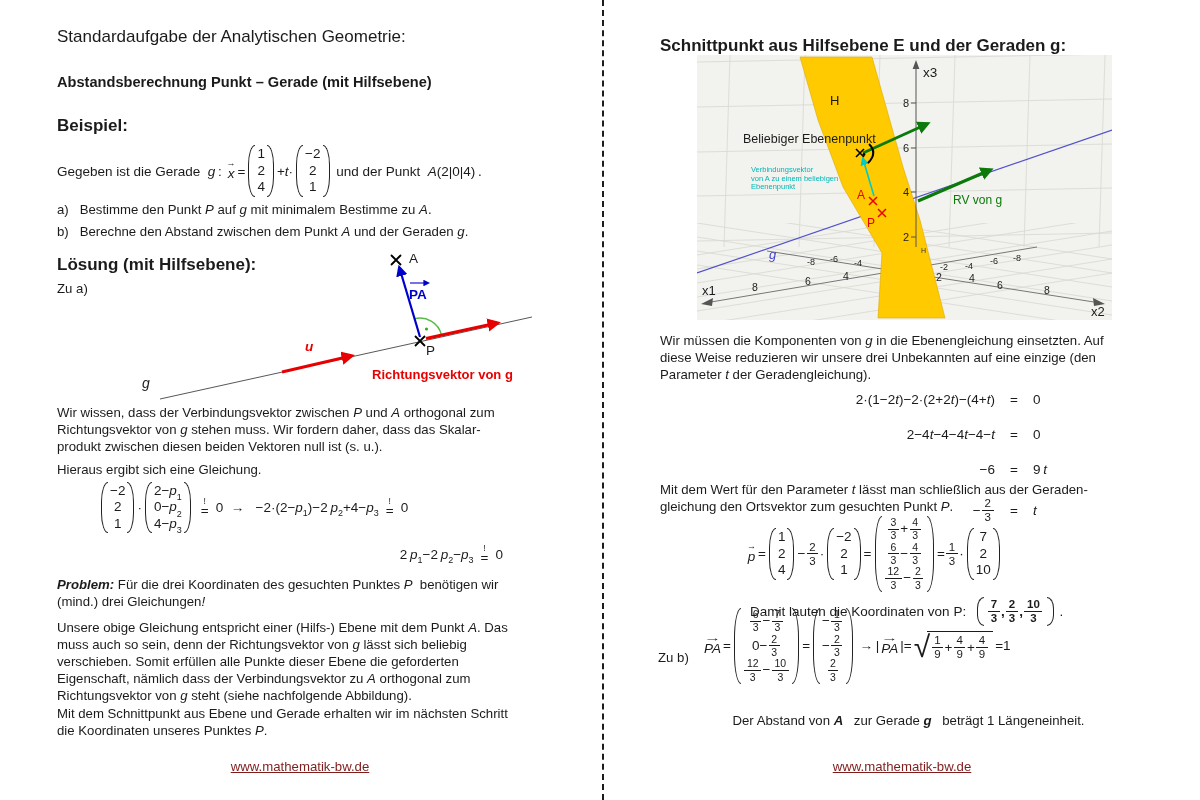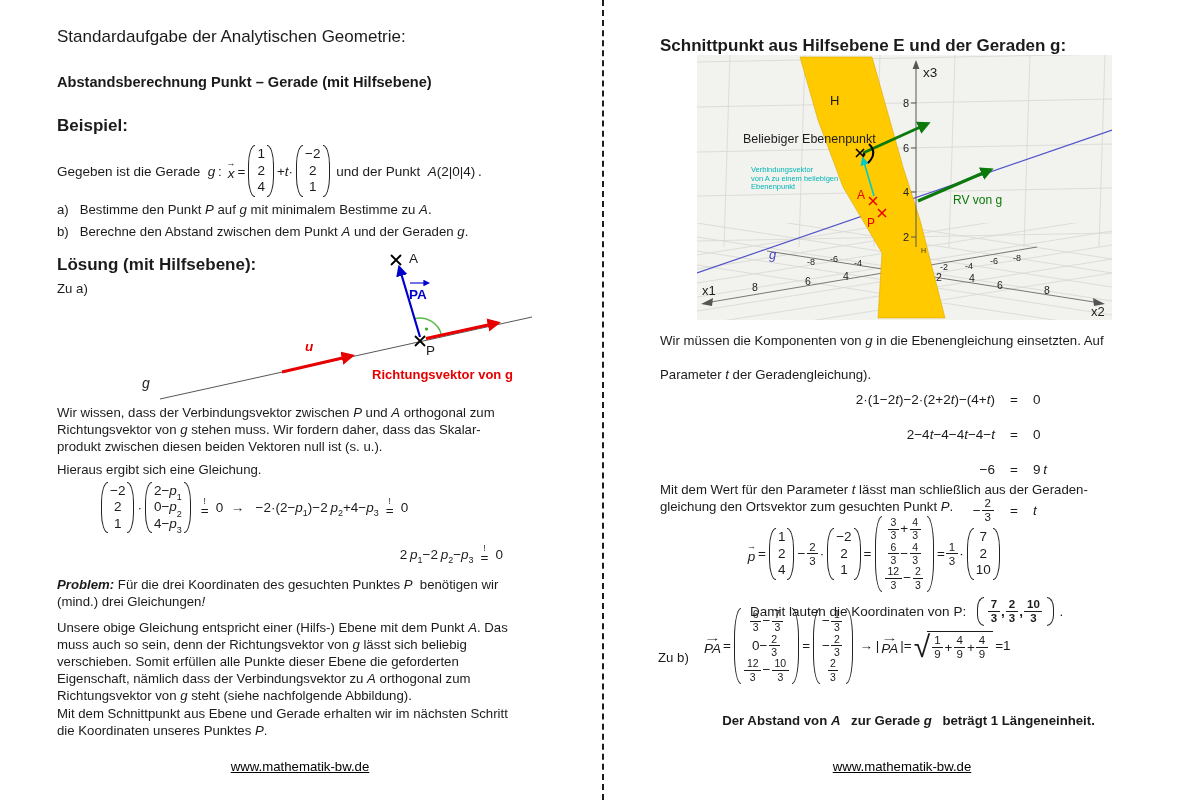--- a/index.html
+++ b/index.html
@@ -5,25 +5,25 @@
   html,body{margin:0;padding:0;background:#ffffff;}
   .canvas{position:relative;width:1200px;height:800px;overflow:hidden;background:#fff;
           font-family:"Liberation Sans","DejaVu Sans",sans-serif;color:#1b1b1b;font-size:13.2px;}
   .abs{position:absolute;margin:0;}
   .t-main{font-size:17px;font-weight:normal;}
   .t-sub{font-size:14.6px;font-weight:bold;}
   .t-sec{font-size:17px;font-weight:bold;}
   .para{line-height:17px;}
   .runs{line-height:17px;}
   .run-i{font-style:italic;}
-  .run-b{font-weight:bold;padding-left:7px;}
+  .run-b{font-weight:normal;padding-left:7px;}
   .run-bi{font-weight:bold;font-style:italic;}
   .divider{position:absolute;left:602px;top:0;height:800px;width:0;border-left:2px dashed #1c1c1c;}
   .footer{text-align:center;font-size:13.2px;}
-  .link{color:#000000;text-decoration:underline;cursor:pointer;}
+  .link{color:#7f1d1d;text-decoration:underline;cursor:pointer;}
   
   .math{display:inline-flex;align-items:center;font-size:13.5px;}
   .mrowx{display:inline-flex;align-items:center;}
   .mt,.mi,.mbx{white-space:pre;}
   .mi{font-style:italic;}
   .mbx{font-weight:bold;}
   .msub{font-size:9px;line-height:9px;align-self:flex-end;transform:translateY(2.5px);}
   .mfrac{display:inline-flex;flex-direction:column;align-items:center;font-size:11.5px;line-height:1.08;margin:0 1.5px;}
   .mnum{border-bottom:1.1px solid currentColor;padding:0 2.5px 0.5px;}
   .mden{padding-top:0.5px;}
@@ -333,21 +333,21 @@
       </g>
       <path d="M159 94 l8 8 M159 102 l8 -8" stroke="#000" stroke-width="1.6"></path>
       <path d="M172 89 Q 181 98 171 108" stroke="#000" stroke-width="2" fill="none"></path>
       <circle cx="167" cy="99.5" r="1.4" fill="#000"></circle>
       <text x="160" y="144" font-size="12" fill="#e80000">A</text>
       <path d="M172 142 l8 8 M172 150 l8 -8" stroke="#e80000" stroke-width="1.5"></path>
       <text x="170" y="172" font-size="12" fill="#e80000">P</text>
       <path d="M181 154 l8 8 M181 162 l8 -8" stroke="#e80000" stroke-width="1.5"></path>
     </svg>
 
-    <p class="abs runs" style="left:660px;top:332px"><span>Wir müssen die Komponenten von </span><span class="run-i">g</span><span> in die Ebenengleichung einsetzten. Auf</span><br><br><span>Parameter </span><span class="run-i">t</span><span> der Geradengleichung).</span></p>
+    <p class="abs runs" style="left:660px;top:332px"><span>Wir müssen die Komponenten von </span><span class="run-i">g</span><span> in die Ebenengleichung einsetzten. Auf</span><br><span>diese Weise reduzieren wir unsere drei Unbekannten auf eine einzige (den</span><br><span>Parameter </span><span class="run-i">t</span><span> der Geradengleichung).</span></p>
 
     <div class="abs eqgrid" style="left:725px;top:392px">
       <span class="lhs">
           <span class="mrowx">
             <span class="mt">2·(1−2</span>
             <span class="mi">t</span>
             <span class="mt">)−2·(2+2</span>
             <span class="mi">t</span>
             <span class="mt">)−(4+</span>
             <span class="mi">t</span>

